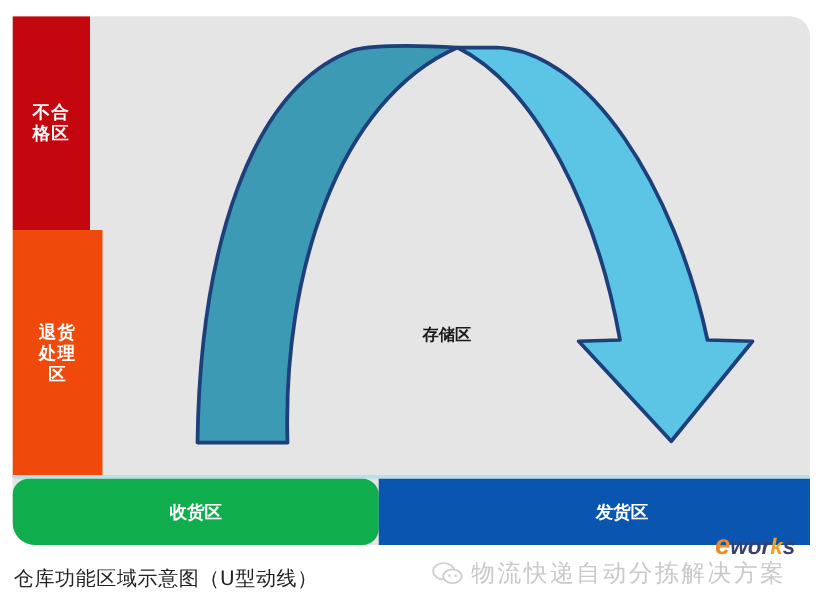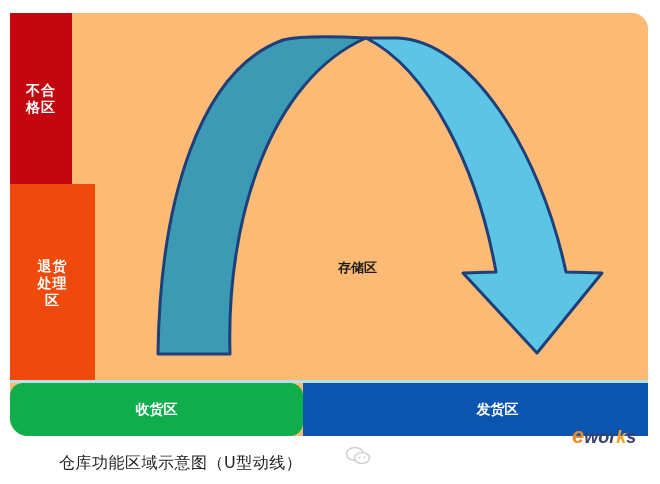--- a/index.html
+++ b/index.html
@@ -1,27 +1,27 @@
 <!DOCTYPE html>
 <html><head>
   <meta charset="utf-8">
   <style>
     html, body { margin: 0; padding: 0; background: #ffffff; }
     body { width: 660px; height: 484px; position: relative; overflow: hidden; font-family: "DejaVu Sans", sans-serif; }
-    .panel { position: absolute; left: 10px; top: 13px; width: 638px; height: 423px; background: #fdba74; border-radius: 0 16px 0 18px; overflow: hidden; }
+    .panel { position: absolute; left: 10px; top: 13px; width: 638px; height: 423px; background: #e5e5e5; border-radius: 0 16px 0 18px; overflow: hidden; }
     .zone { position: absolute; display: flex; align-items: center; justify-content: center; color: #ffffff; font-weight: bold; }
     .zone-reject { left: 0; top: 0; width: 62px; height: 171px; background: #c4060f; }
-    .zone-return { left: 0; top: 171px; width: 85px; height: 198px; background: #ef4a0c; }
+    .zone-return { left: 0; top: 171px; width: 72px; height: 198px; background: #ef4a0c; }
     .zone-vert-label { font-size: 14px; line-height: 17px; width: 34px; text-align: center; word-break: break-all; letter-spacing: 1px; }
     .zone-receive { left: 0; top: 370px; width: 293px; height: 53px; background: #0fad4b; font-size: 14px; border-radius: 13px; }
     .zone-ship { left: 293px; top: 370px; width: 389px; height: 53px; background: #0a55b0; font-size: 14px; }
     .strip { position: absolute; left: 0; top: 367px; width: 638px; height: 3px; background: #b9dfe7; }
     .storage-label { position: absolute; left: 338px; top: 215px; font-size: 13px; font-weight: bold; color: #1a1a1a; margin-top: 44px; }
     svg.arrow { position: absolute; left: 0; top: 0; }
-    .caption { position: absolute; left: 11px; top: 453px; font-size: 16px; color: #222222; letter-spacing: 0.5px; margin-left: 48px; }
+    .caption { position: absolute; left: 11px; top: 453px; font-size: 16px; color: #222222; letter-spacing: 0.5px; }
     .watermark { position: absolute; left: 345px; top: 446px; font-size: 19px; color: #c9c9c9; letter-spacing: 2px; display: flex; align-items: center; gap: 6px; }
     .wechat-icon { width: 26px; height: 20px; }
     .logo { position: absolute; left: 572px; top: 423px; font-family: Liberation Sans, sans-serif; font-style: italic; font-weight: bold; font-size: 18px; color: #3a3f6b; }
     .logo .e { color: #f08a24; font-size: 22px; }
     .logo .k { color: #f0a020; }
   </style>
 </head>
 <body>
 
 <div class="panel">
@@ -51,17 +51,18 @@
 
 <div class="caption">仓库功能区域示意图（U型动线）</div>
 
 <div class="watermark">
   <svg class="wechat-icon" viewBox="0 0 26 20">
     <ellipse cx="10" cy="8" rx="8.5" ry="6.5" fill="none" stroke="#cfcfcf" stroke-width="1.5"></ellipse>
     <ellipse cx="17" cy="12" rx="7.5" ry="5.5" fill="#ffffff" stroke="#cfcfcf" stroke-width="1.5"></ellipse>
     <circle cx="14.5" cy="11.5" r="1" fill="#cfcfcf"></circle>
     <circle cx="19.5" cy="11.5" r="1" fill="#cfcfcf"></circle>
   </svg>
+  <span>物流快递自动分拣解决方案</span>
 </div>
 
 <div class="logo">
   <span class="e">e</span><span>wor</span><span class="k">k</span><span>s</span>
 </div>
 
 </body></html>

